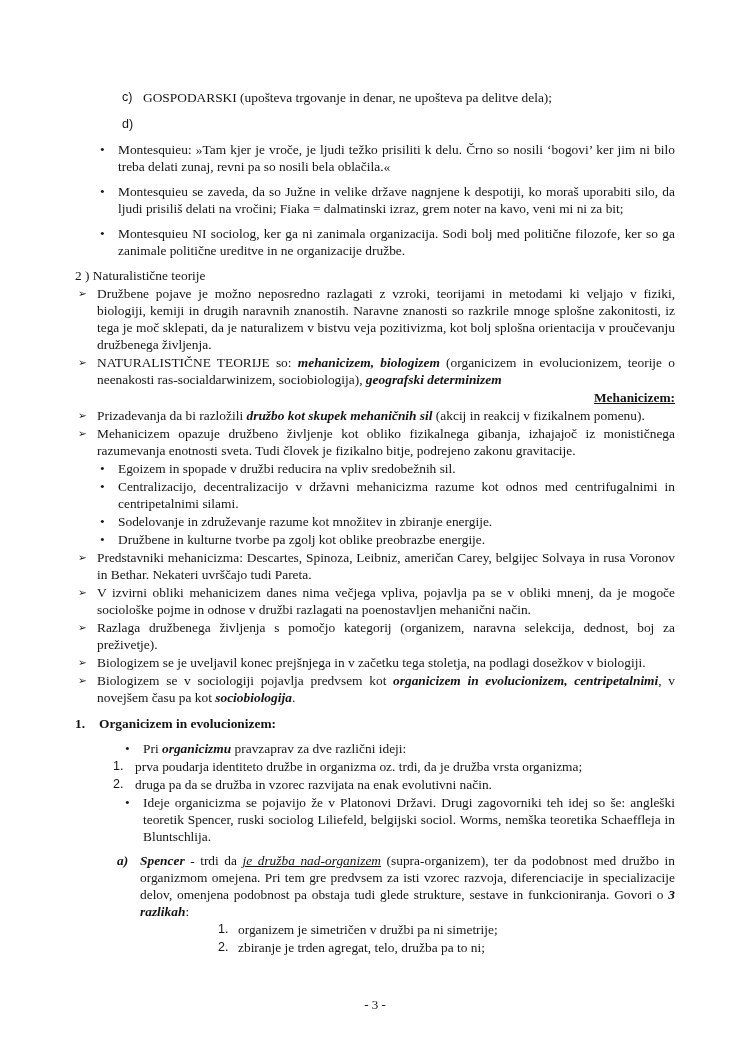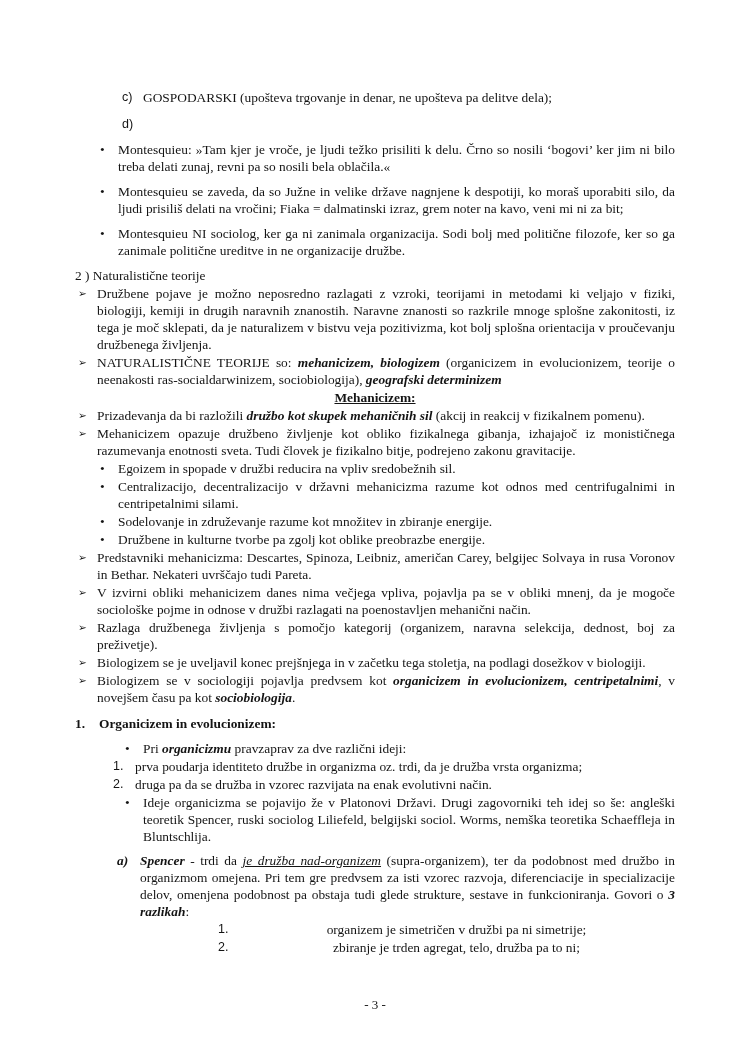--- a/index.html
+++ b/index.html
@@ -18,30 +18,30 @@
   
   .letter   { padding-left:47px; margin-top:10px; }
   .letter .marker { width:21px; font-family:"Liberation Sans",sans-serif; font-size:12.5px; }
   .bullet   { padding-left:25px; }
   .bullet .marker { width:18px; }
   .bullet2  { padding-left:50px; }
   .bullet2 .marker { width:18px; }
   .arrow    { padding-left:3px; }
   .arrow .marker { width:19px; font-family:"DejaVu Sans",sans-serif; font-size:10.5px; }
   .plain    { margin-top:8px; }
-  .heading .txt { font-weight:bold; text-decoration:underline; text-align:center; }
+  .heading .txt { font-weight:bold; text-decoration:underline; text-align:right; }
   .numheading { margin-top:9px; font-weight:bold; }
   .numheading .marker { width:24px; }
   .numbered { padding-left:38px; }
   .numbered .marker { width:22px; font-family:"Liberation Sans",sans-serif; font-size:12.5px; }
   .alpha { padding-left:42px; margin-top:7px; }
   .alpha .marker { width:23px; font-weight:bold; font-style:italic; }
   .subnum { padding-left:143px; }
   .subnum .marker { width:20px; font-family:"Liberation Sans",sans-serif; font-size:12.5px; }
-  .subnum .txt { text-align:center; }
+  .subnum .txt { text-align:left; }
   .sp { margin-top:8px; }
 
   
   .bi { font-weight:bold; font-style:italic; }
   .iu { font-style:italic; text-decoration:underline; }
 
   .footer {
     position:absolute; top:996px; left:0; width:100%;
     text-align:center; font-size:13px;
   }

